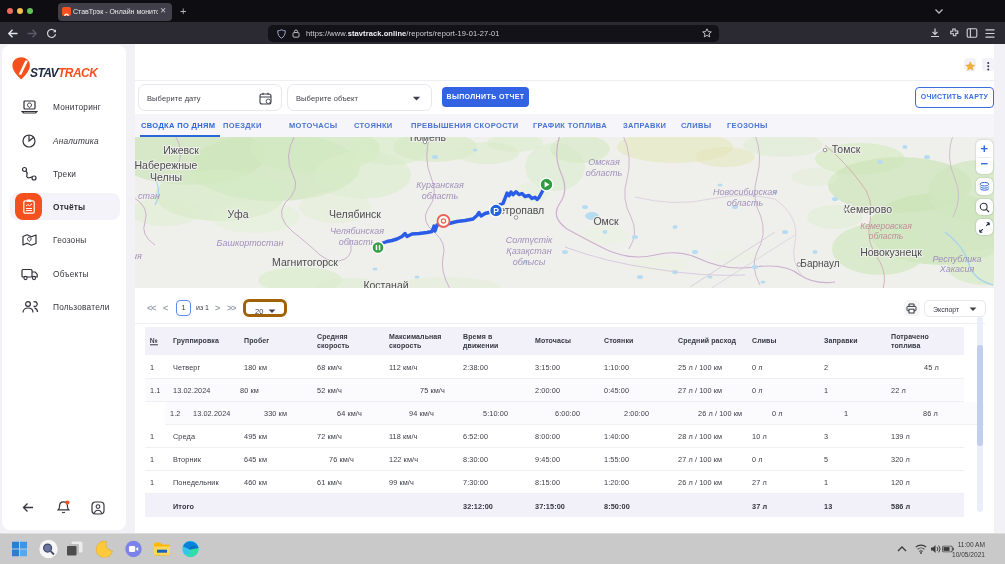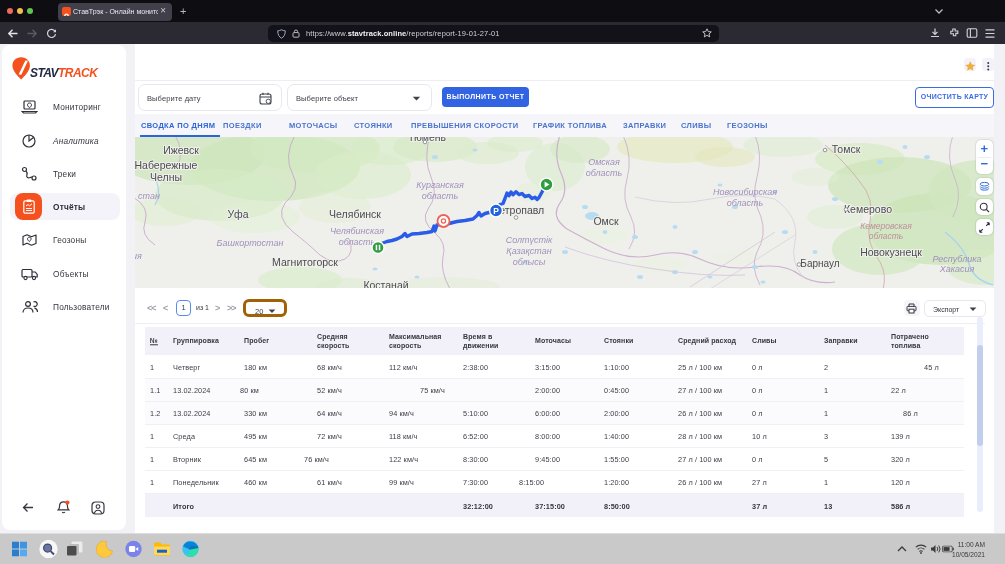--- a/index.html
+++ b/index.html
@@ -474,21 +474,21 @@
   <div class="cell" style="left:172px;">52 км/ч</div>
   <div class="cell" style="left:244px;margin-left:31px;">75 км/ч</div>
   <div class="cell" style="left:318px;margin-top:14px;">1:32:00</div>
   <div class="cell" style="left:390px;">2:00:00</div>
   <div class="cell" style="left:459px;">0:45:00</div>
   <div class="cell" style="left:533px;">27 л / 100 км</div>
   <div class="cell" style="left:607px;">0 л</div>
   <div class="cell" style="left:679px;">1</div>
   <div class="cell" style="left:746px;">22 л</div>
 </div>
-<div class="trow" style="top:75px;height:23px;background:#fbfafd;border-bottom:1px solid #efeff4;">
+<div class="trow" style="top:75px;height:23px;background:#fbfafd;border-bottom:1px solid #efeff4;margin-left:20px;">
   <div class="cell" style="left:5px;">1.2</div>
   <div class="cell" style="left:28px;">13.02.2024</div>
   <div class="cell" style="left:99px;">330 км</div>
   <div class="cell" style="left:172px;">64 км/ч</div>
   <div class="cell" style="left:244px;">94 км/ч</div>
   <div class="cell" style="left:318px;">5:10:00</div>
   <div class="cell" style="left:390px;">6:00:00</div>
   <div class="cell" style="left:459px;">2:00:00</div>
   <div class="cell" style="left:533px;">26 л / 100 км</div>
   <div class="cell" style="left:607px;">0 л</div>
@@ -506,38 +506,38 @@
   <div class="cell" style="left:459px;">1:40:00</div>
   <div class="cell" style="left:533px;">28 л / 100 км</div>
   <div class="cell" style="left:607px;">10 л</div>
   <div class="cell" style="left:679px;">3</div>
   <div class="cell" style="left:746px;">139 л</div>
 </div>
 <div class="trow" style="top:121px;height:23px;border-bottom:1px solid #efeff4;">
   <div class="cell" style="left:5px;">1</div>
   <div class="cell" style="left:28px;">Вторник</div>
   <div class="cell" style="left:99px;">645 км</div>
-  <div class="cell" style="left:159px;">76 км/ч</div>
+  <div class="cell" style="left:184px;">76 км/ч</div>
   <div class="cell" style="left:244px;">122 км/ч</div>
   <div class="cell" style="left:318px;">8:30:00</div>
   <div class="cell" style="left:390px;">9:45:00</div>
   <div class="cell" style="left:459px;">1:55:00</div>
   <div class="cell" style="left:533px;">27 л / 100 км</div>
   <div class="cell" style="left:607px;">0 л</div>
   <div class="cell" style="left:679px;">5</div>
   <div class="cell" style="left:746px;">320 л</div>
 </div>
 <div class="trow" style="top:144px;height:23px;border-bottom:1px solid #efeff4;">
   <div class="cell" style="left:5px;">1</div>
   <div class="cell" style="left:28px;">Понедельник</div>
   <div class="cell" style="left:99px;">460 км</div>
   <div class="cell" style="left:172px;">61 км/ч</div>
   <div class="cell" style="left:244px;">99 км/ч</div>
   <div class="cell" style="left:318px;">7:30:00</div>
-  <div class="cell" style="left:374px;">8:15:00</div>
+  <div class="cell" style="left:390px;">8:15:00</div>
   <div class="cell" style="left:459px;">1:20:00</div>
   <div class="cell" style="left:533px;">26 л / 100 км</div>
   <div class="cell" style="left:607px;">27 л</div>
   <div class="cell" style="left:679px;">1</div>
   <div class="cell" style="left:746px;">120 л</div>
 </div>
 <div class="trow" style="top:167px;height:23px;background:#f2f1f9;">
   <div class="cell" style="left:28px;font-weight:bold;color:#35363f;">Итого</div>
   <div class="cell" style="left:318px;font-weight:bold;color:#35363f;">32:12:00</div>
   <div class="cell" style="left:390px;font-weight:bold;color:#35363f;">37:15:00</div>

